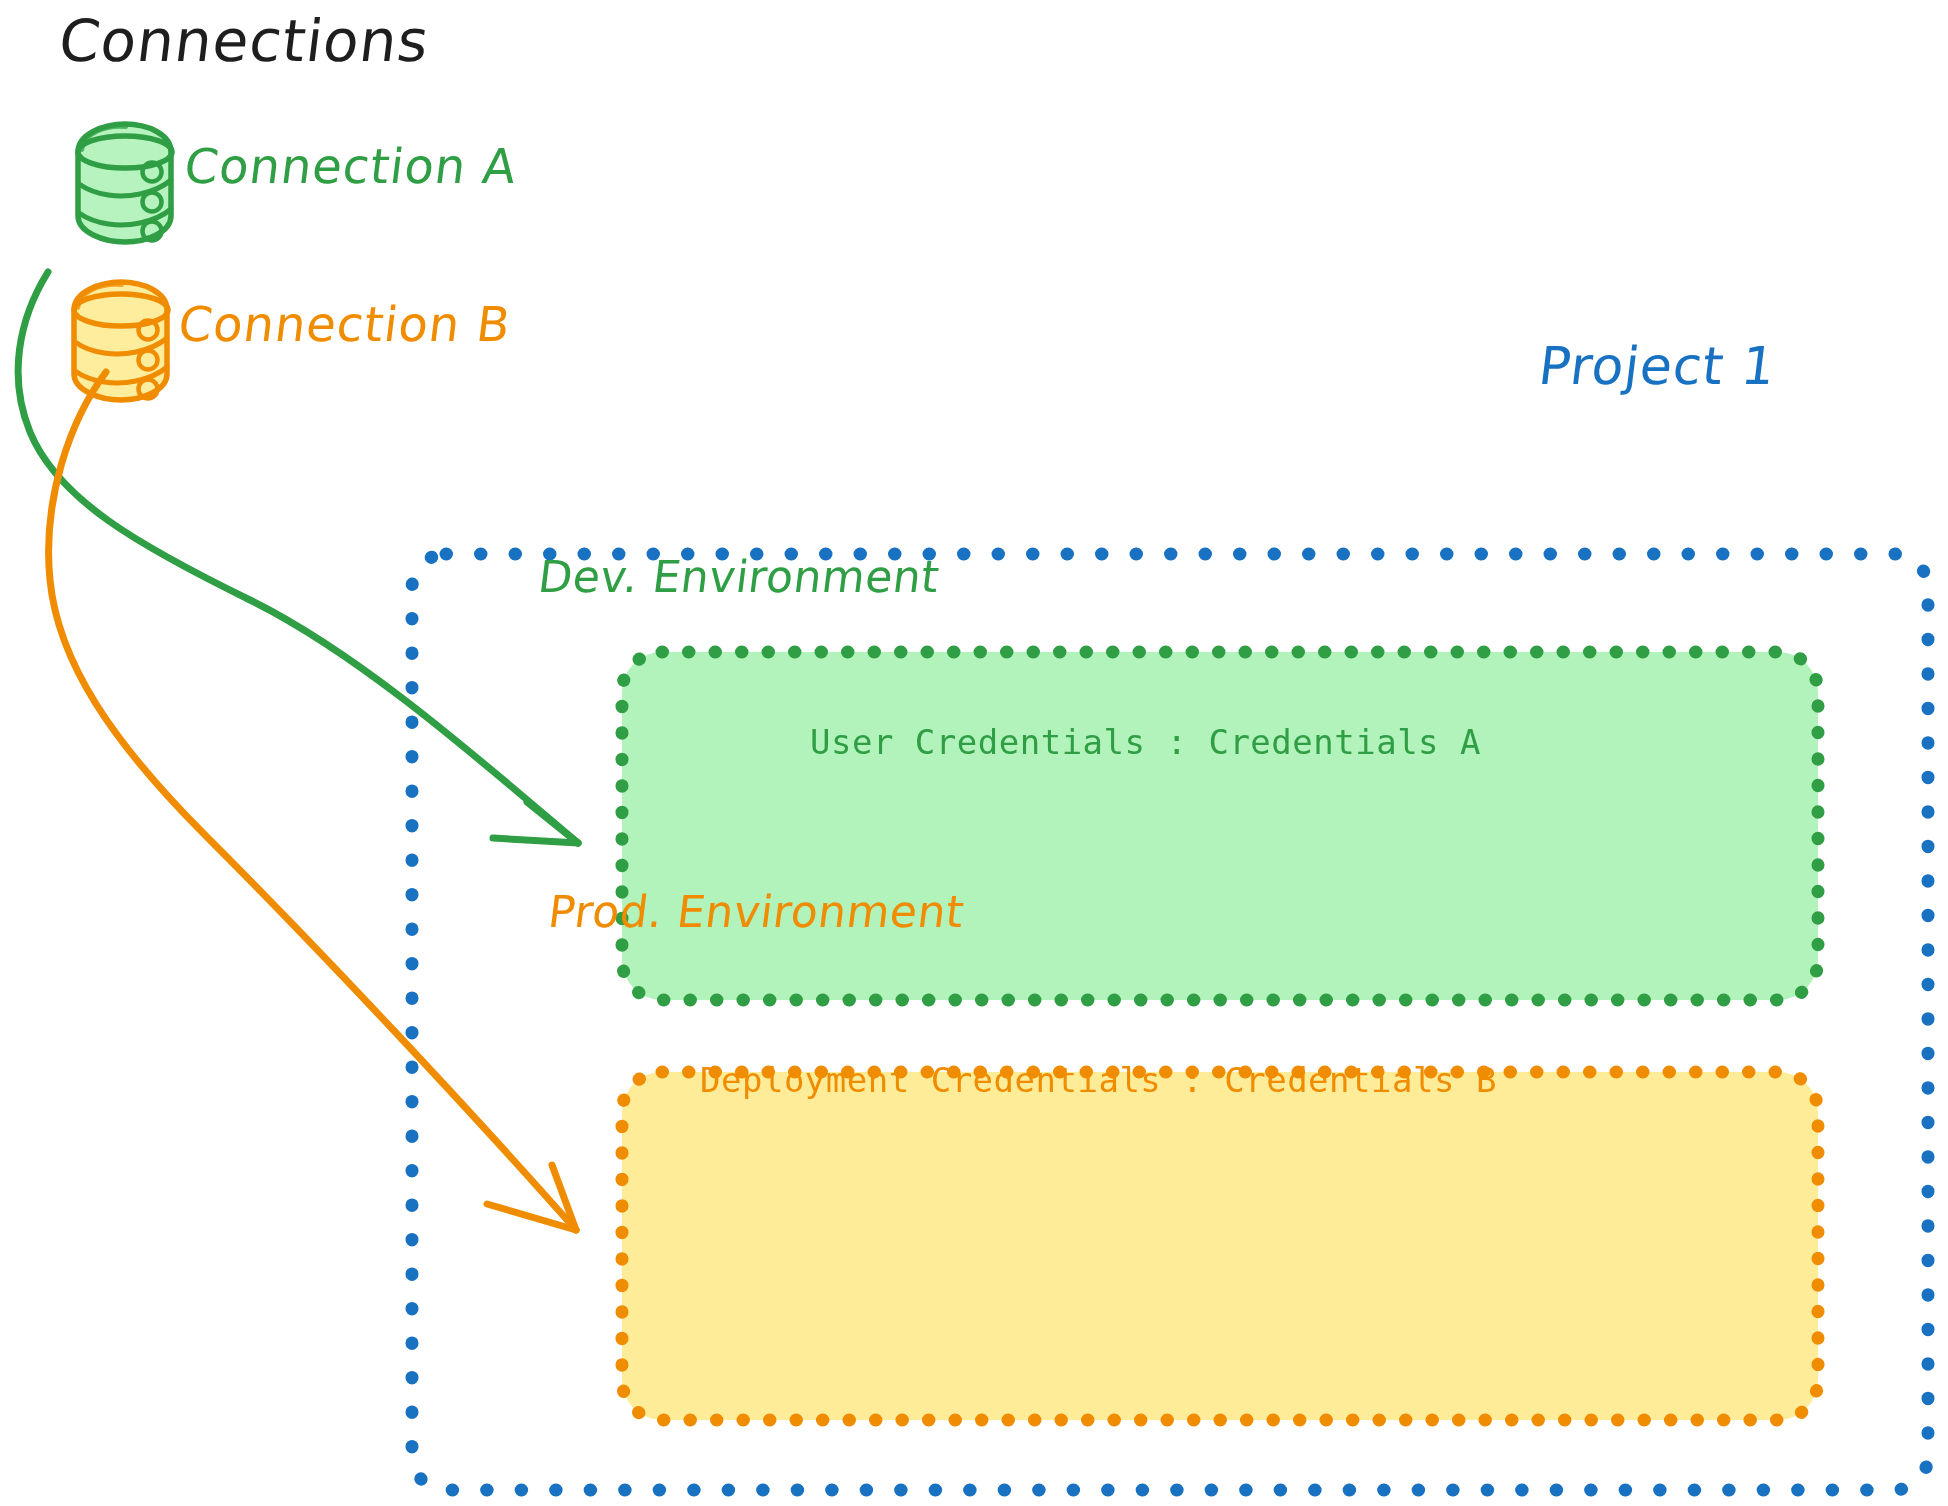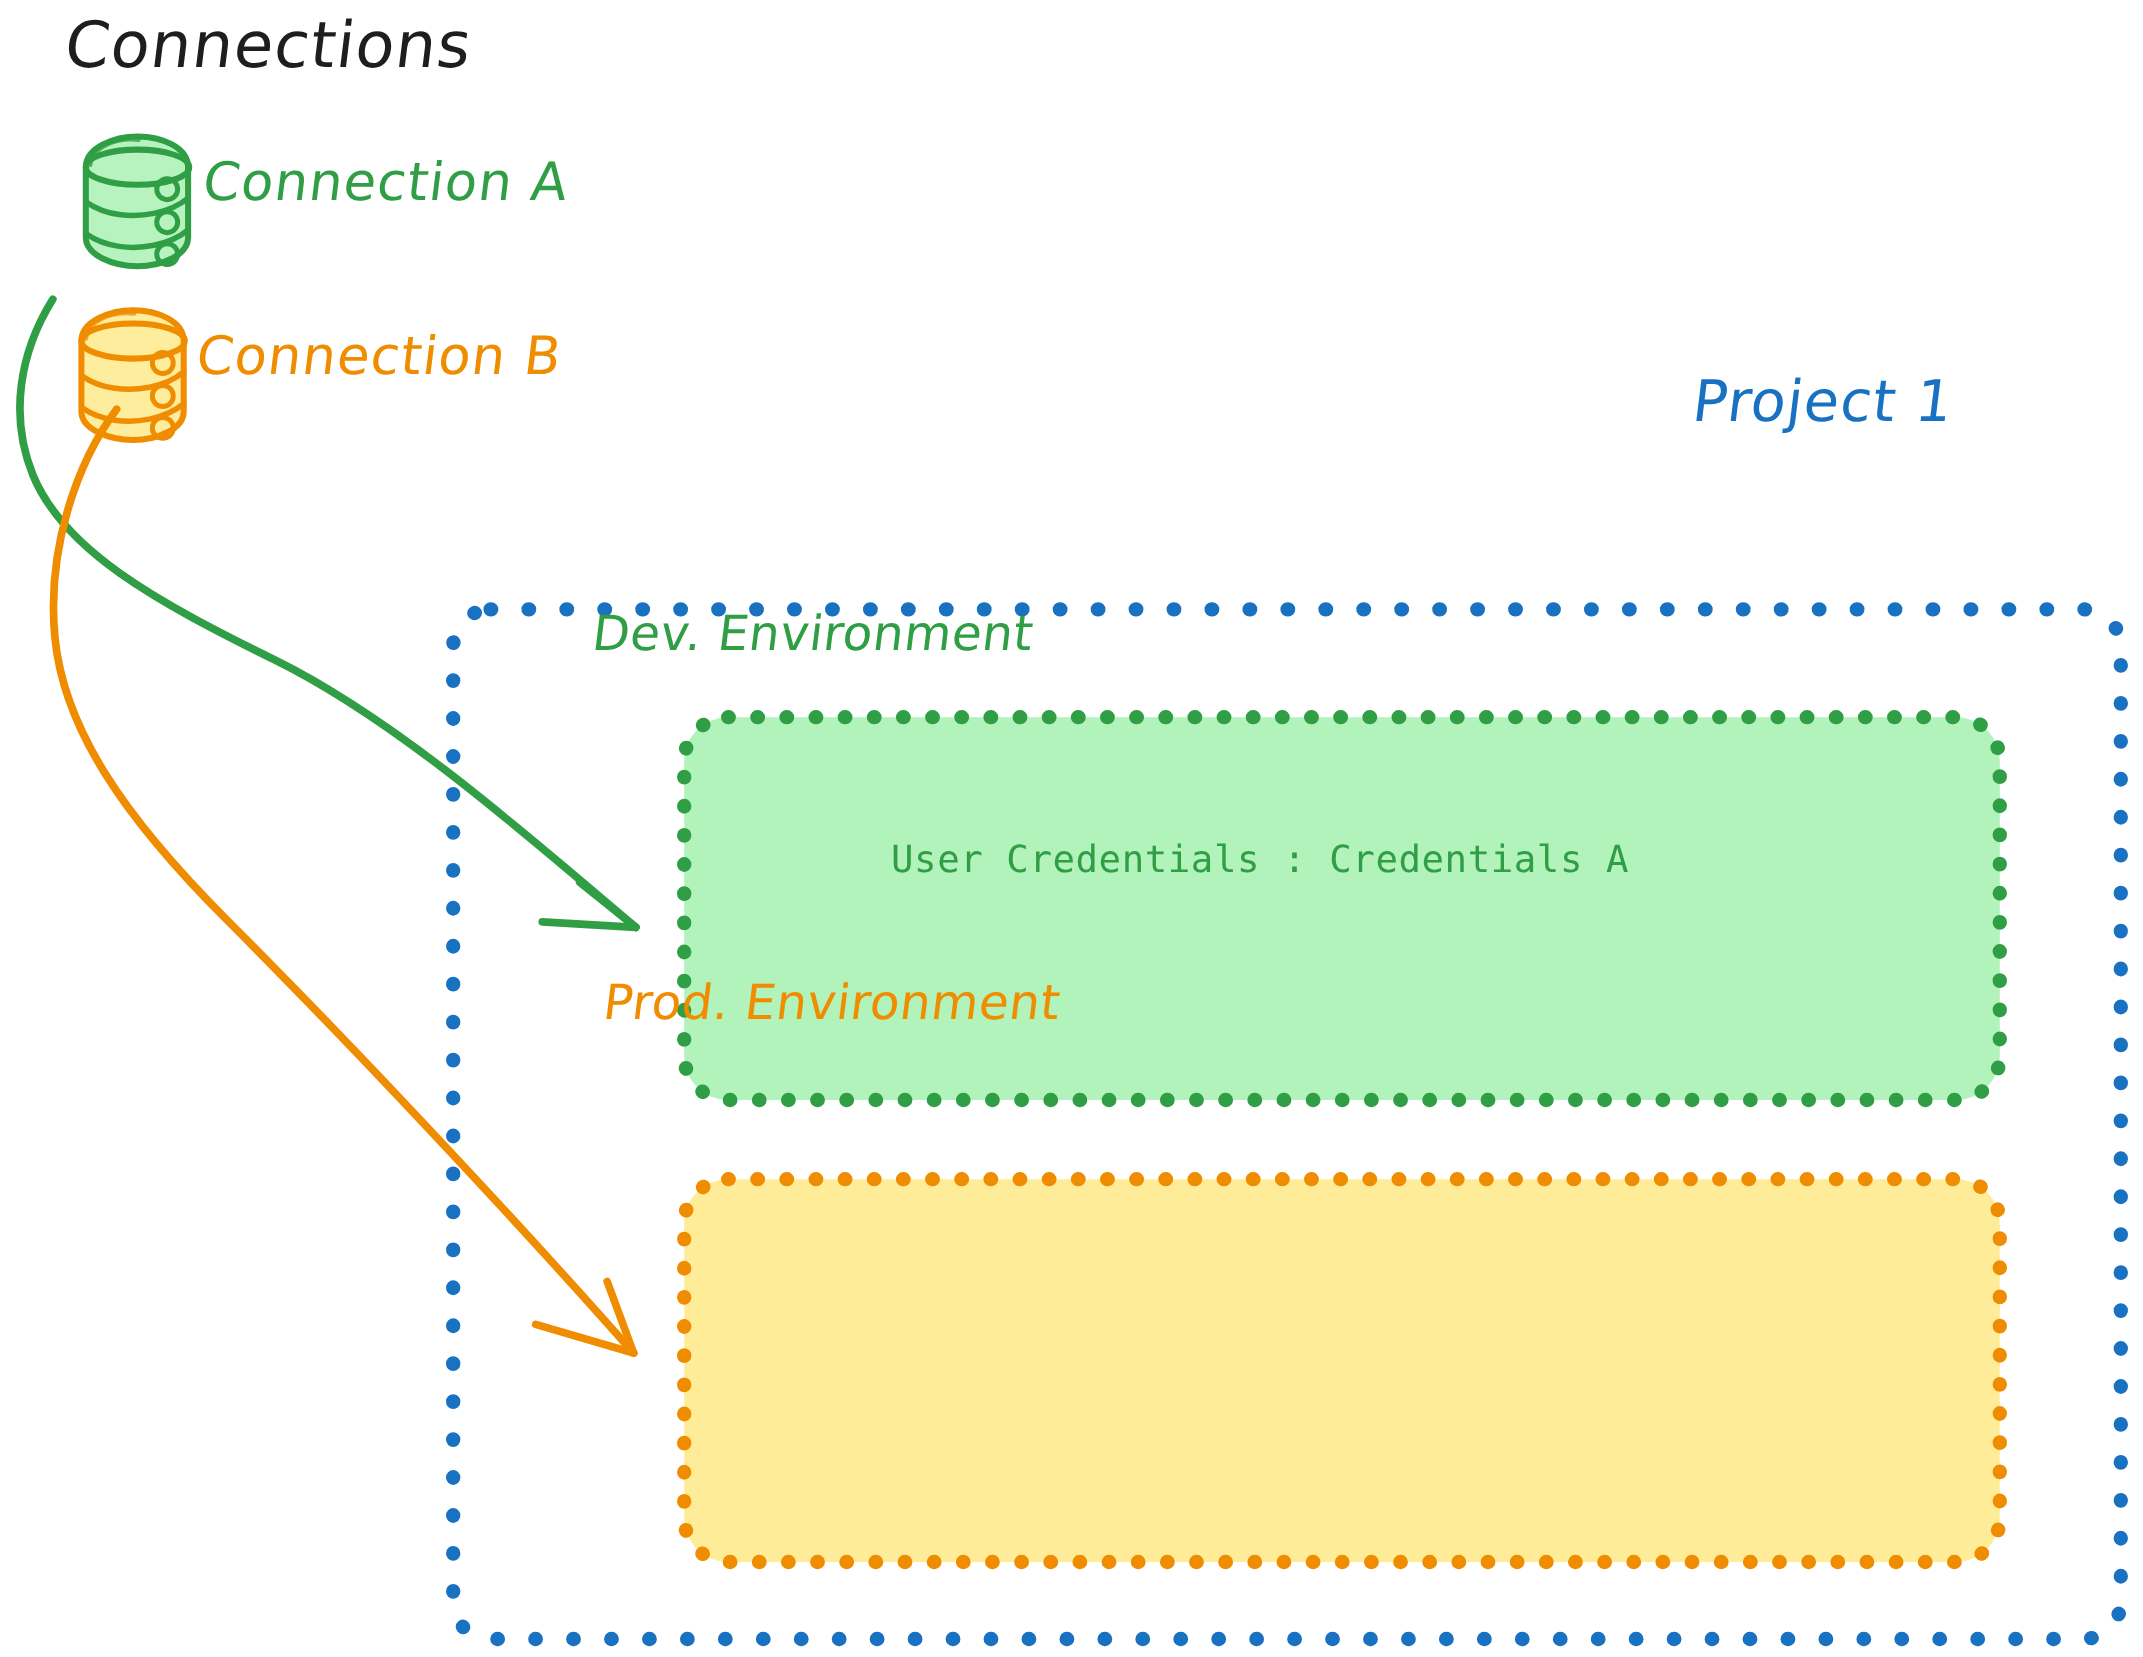--- a/index.html
+++ b/index.html
@@ -2,21 +2,21 @@
 <html><head>
 <meta charset="utf-8">
 <style>
   html,body{margin:0;padding:0;background:#ffffff;}
   body{width:1948px;height:1506px;overflow:hidden;
        font-family:"DejaVu Sans",sans-serif;}
   #stage{position:relative;width:1948px;height:1506px;background:#fff;}
   #stage svg.layer{position:absolute;left:0;top:0;width:1948px;height:1506px;overflow:visible;}
 
   .hand{font-family:"DejaVu Sans",sans-serif;font-weight:400;}
-  .mono{font-family:"DejaVu Sans Mono","Liberation Mono",monospace;margin-top:40px;}
+  .mono{font-family:"DejaVu Sans Mono","Liberation Mono",monospace;}
 
   .txt{position:absolute;white-space:pre;line-height:1;}
 
   #title-connections{left:56px;top:12px;font-size:58px;color:#1e1e1e;
       letter-spacing:1px;font-style:normal;}
   #label-conn-a{left:182px;top:142px;font-size:48px;color:#2f9e44;letter-spacing:1px;}
   #label-conn-b{left:176px;top:300px;font-size:48px;color:#f08c00;letter-spacing:1px;}
   #label-project{left:1536px;top:340px;font-size:52px;color:#1971c2;letter-spacing:1px;}
 
   #label-dev-env{left:536px;top:555px;font-size:44px;color:#2f9e44;letter-spacing:.5px;}
@@ -104,14 +104,15 @@
   <div class="txt hand skew" id="label-conn-b">Connection B</div>
 
   <div class="txt hand skew" id="label-project">Project 1</div>
 
   <div class="txt hand skew" id="label-dev-env">Dev. Environment</div>
 
   <div class="txt mono" id="label-dev-creds">User Credentials : Credentials A</div>
 
   <div class="txt hand skew" id="label-prod-env">Prod. Environment</div>
 
+  <div class="txt mono" id="label-prod-creds">Deployment Credentials : Credentials B</div>
 
 </div>
 
 </body></html>

